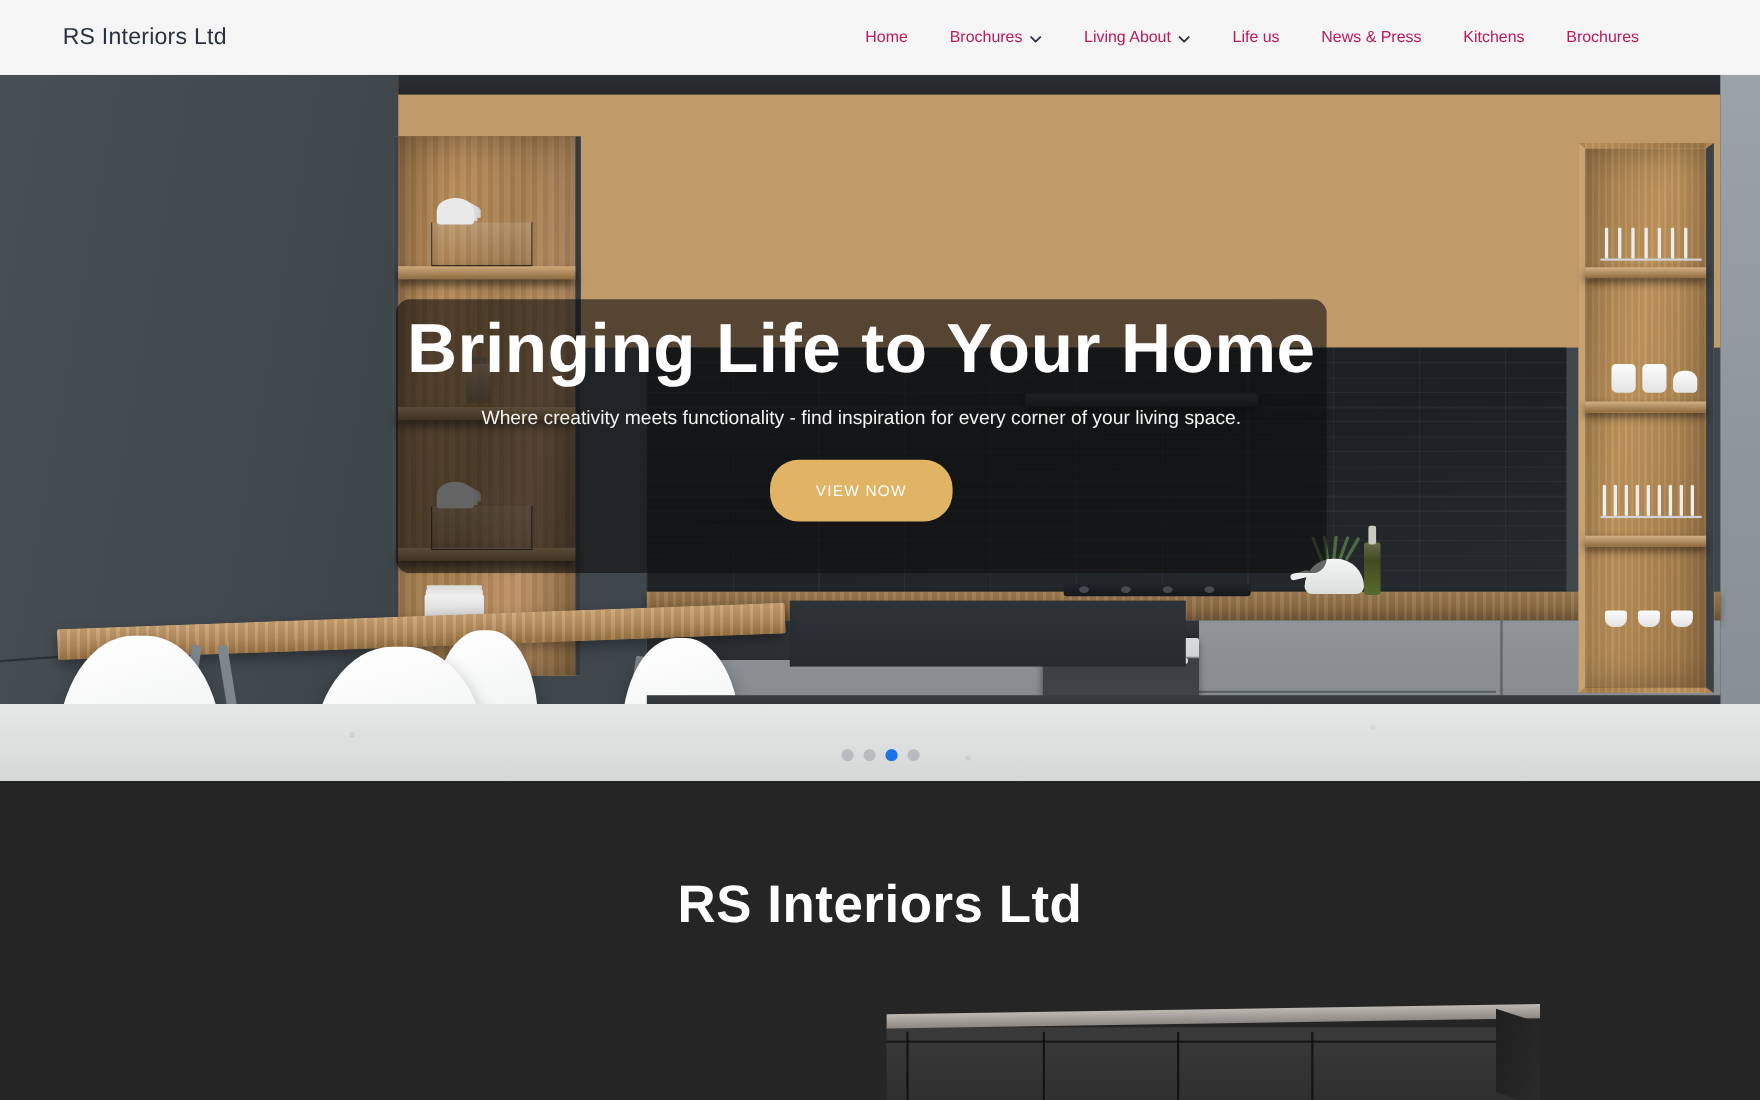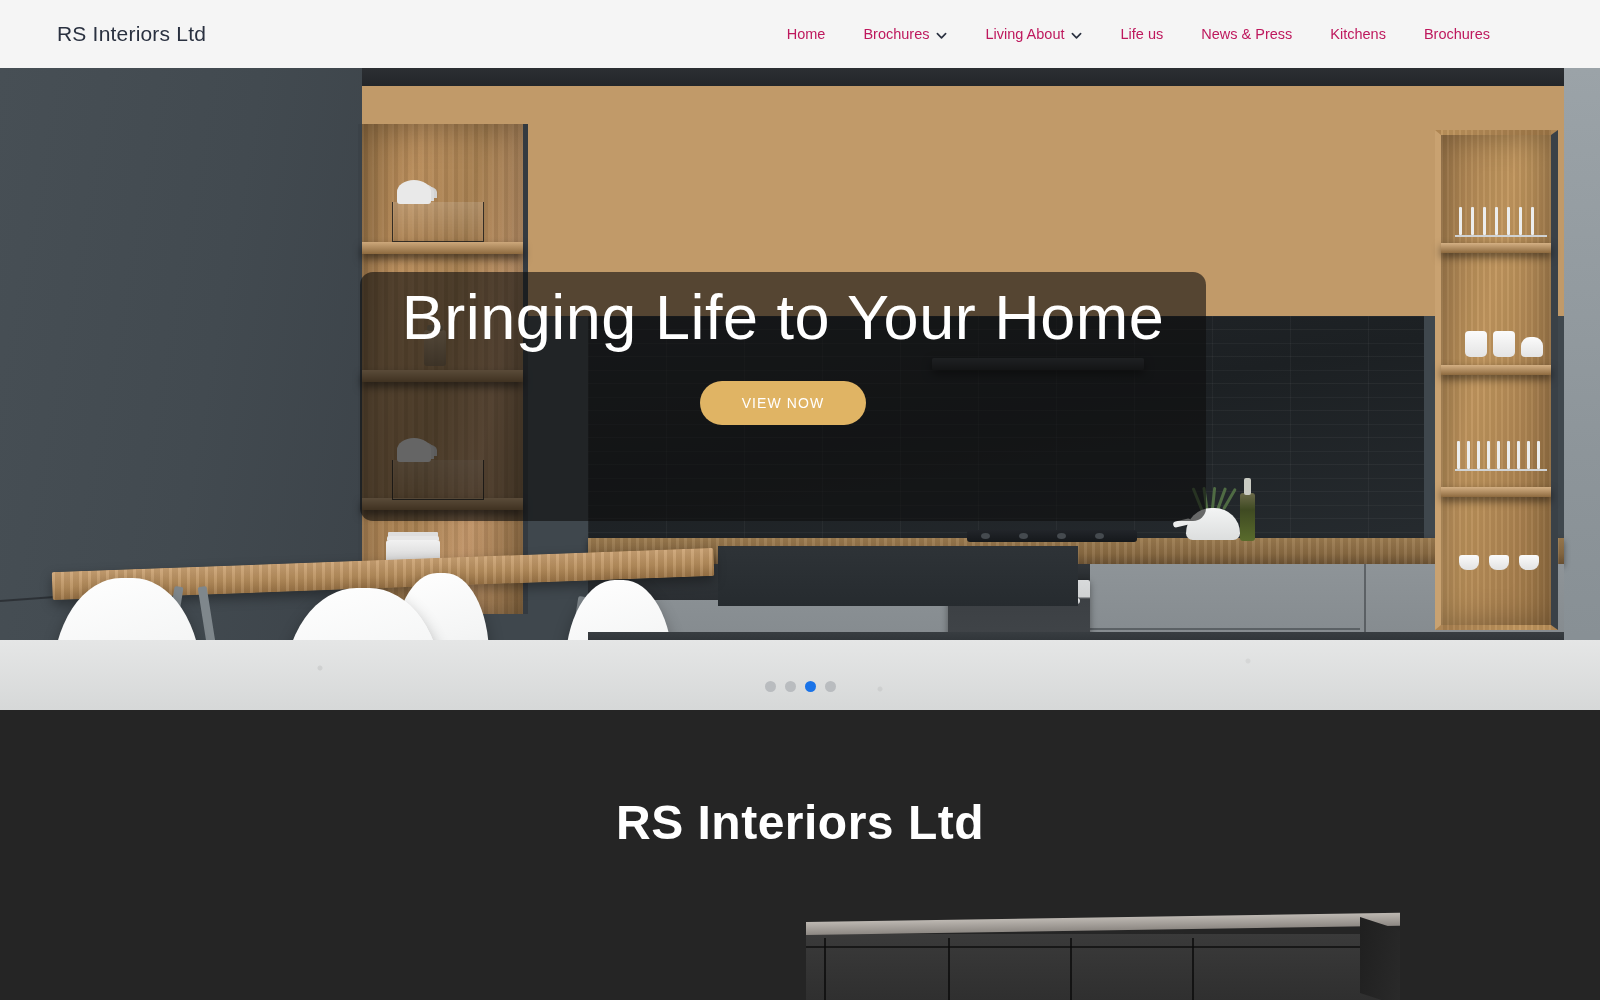--- a/index.html
+++ b/index.html
@@ -345,39 +345,39 @@
     background:rgba(14,14,14,.60);
     border-radius:13px;
     display:flex; flex-direction:column; align-items:center;
     padding-top:10px;
     z-index:10;
   }
   .hero-title{
     font-size:63px;
     line-height:1.12;
     color:#ffffff;
-    font-weight:400;
+    font-weight:700;
     letter-spacing:.5px;
     text-align:center;
     white-space:nowrap;
   }
   .hero-sub{
     margin-top:16px;
     font-size:17.5px;
     color:#f2f2f2;
     text-align:center;
     white-space:nowrap;
   }
   .hero-cta{
     margin-top:28px;
     background:#e0b464;
     color:#ffffff;
     border:none;
     border-radius:26px;
-    height:44px;
+    height:56px;
     padding:0 42px;
     font-size:14px;
     letter-spacing:1.1px;
     cursor:pointer;
     font-family:"Liberation Sans", sans-serif;
   }
 
   
   .dots{
     position:absolute; left:0; right:0; bottom:18px;
@@ -584,20 +584,21 @@
     <div class="chair c2">
         <div class="seatback"></div>
       </div>
 
     <div class="plinth"></div>
     <div class="floor"></div>
   </div>
 
   <div class="hero-overlay">
     <h1 class="hero-title">Bringing Life to Your Home</h1>
+    <p class="hero-sub">Where creativity meets functionality - find inspiration for every corner of your living space.</p>
     <button class="hero-cta">VIEW NOW</button>
   </div>
 
   <div class="dots">
     <span class="dot"></span>
     <span class="dot"></span>
     <span class="dot active"></span>
     <span class="dot"></span>
   </div>
 </section>

